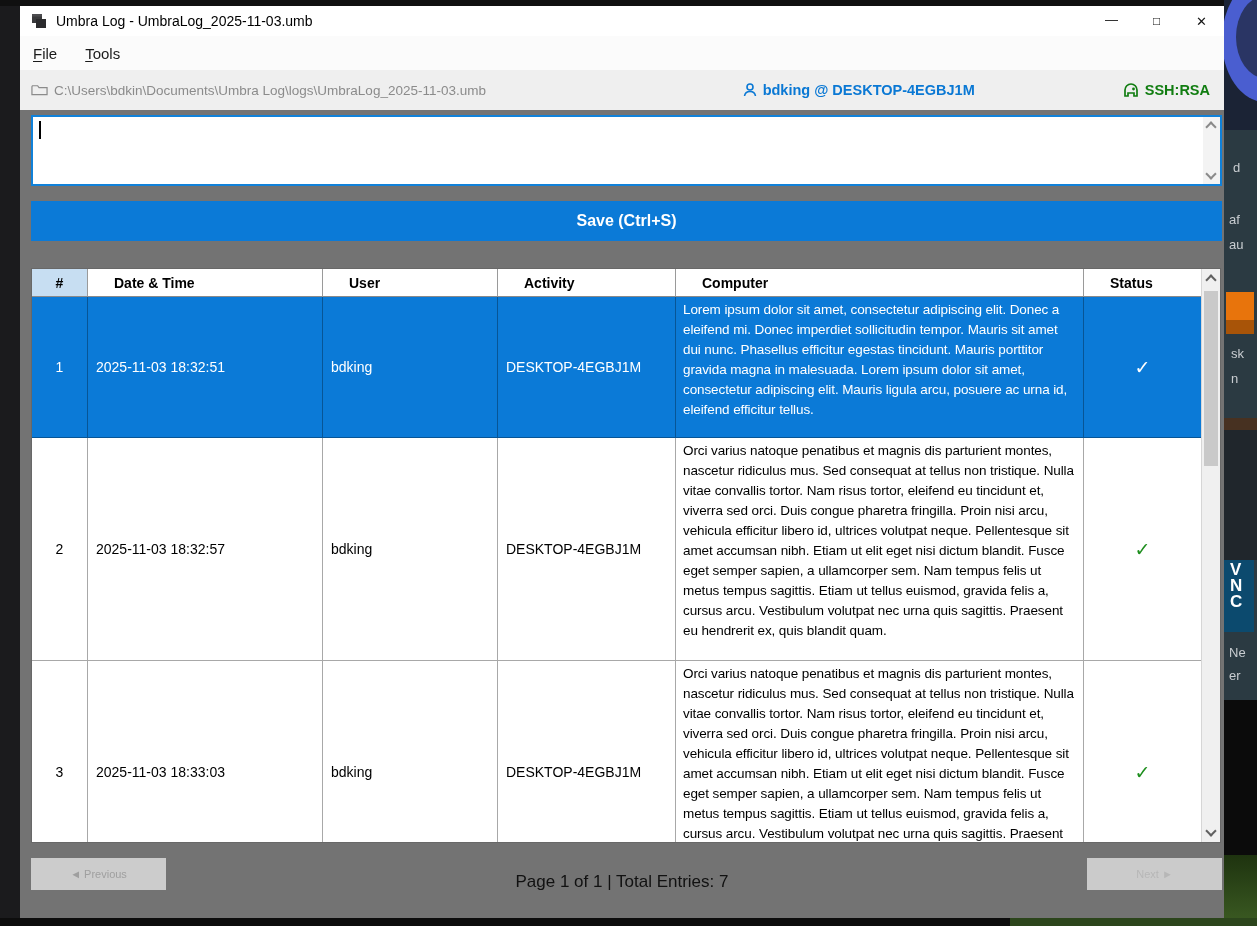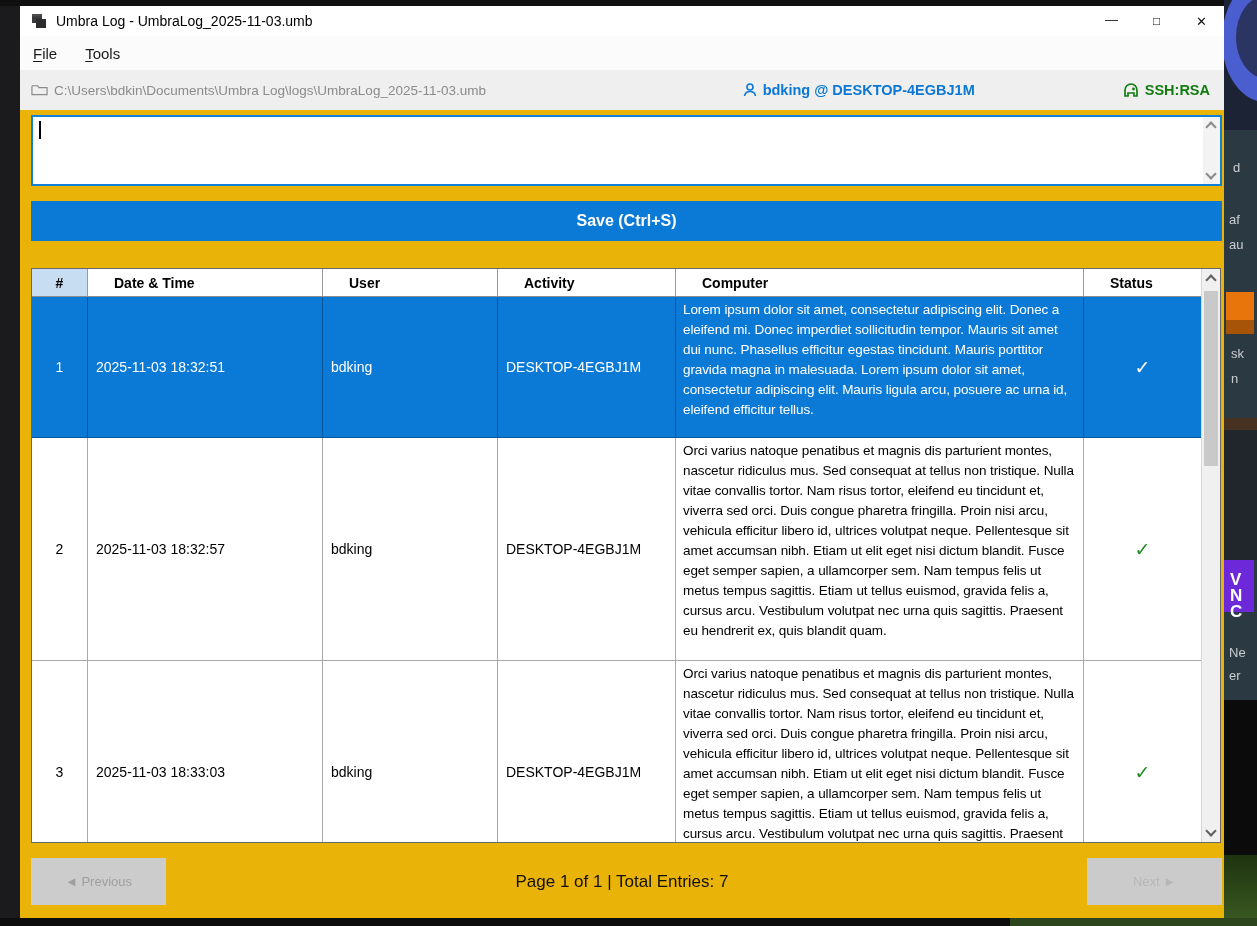--- a/index.html
+++ b/index.html
@@ -13,27 +13,27 @@
   .strip-bottom-green { position:absolute; left:1010px; top:918px; width:247px; height:8px; background:#2c451c; }
   .strip-right { position:absolute; left:1224px; top:0; width:33px; height:926px; background:#2b3a42; overflow:hidden; }
   .strip-right .seg-navy { position:absolute; left:0; top:0; width:33px; height:130px; background:#1b2335; }
   .strip-right .blue-circle { position:absolute; left:-2px; top:-22px; width:86px; height:124px; border-radius:50%; background:#4a5ed0; }
   .strip-right .blue-circle-inner { position:absolute; left:12px; top:-4px; width:58px; height:82px; border-radius:50%; background:#2a3564; }
   .strip-right .frag { position:absolute; color:#c9cdd1; font-size:13px; }
   .strip-right .folder-orange { position:absolute; left:2px; top:292px; width:28px; height:42px; background:#e8740c; }
   .strip-right .folder-orange-base { position:absolute; left:2px; top:320px; width:28px; height:14px; background:#a85408; }
   .strip-right .seg-dark { position:absolute; left:0; top:430px; width:33px; height:130px; background:#20262c; }
   .strip-right .brown-bit { position:absolute; left:0; top:418px; width:33px; height:13px; background:#473121; }
-  .strip-right .vnc-icon { position:absolute; left:0; top:560px; width:30px; height:52px; background:#6d28d9; color:#fff;
-      font-weight:bold; font-size:17px; line-height:0.95; padding:12px 0 0 6px; width:30px; word-break:break-all; letter-spacing:8px; }
+  .strip-right .vnc-icon { position:absolute; left:0; top:560px; width:30px; height:72px; background:#0c4a6e; color:#fff;
+      font-weight:bold; font-size:17px; line-height:0.95; padding:2px 0 0 6px; width:30px; word-break:break-all; letter-spacing:8px; }
   .strip-right .seg-black { position:absolute; left:0; top:700px; width:33px; height:158px; background:#0b0b0b; }
   .strip-right .seg-green { position:absolute; left:0; top:855px; width:33px; height:71px; background:linear-gradient(#1e330f,#3c5c23); }
 
   
-  .window { position:absolute; left:20px; top:6px; width:1204px; height:912px; background:#eab308; }
+  .window { position:absolute; left:20px; top:6px; width:1204px; height:912px; background:#737373; }
 
   .titlebar { height:30px; background:#ffffff; display:flex; align-items:center; }
   .app-icon { margin-left:11px; width:16px; height:16px; flex:none; }
   .title-text { margin-left:9px; font-size:14px; color:#000; white-space:nowrap; }
   .win-controls { margin-left:auto; display:flex; height:100%; }
   .win-btn { width:45px; height:100%; display:flex; align-items:center; justify-content:center; color:#111; }
   .win-btn.min span { font-size:13px; transform:translateY(-2px); }
   .win-btn.max span { font-size:12px; }
   .win-btn.close span { font-size:13px; }
 
@@ -83,21 +83,21 @@
   .tbody-row.selected .cell { border-right-color:rgba(0,0,0,0.30); border-bottom-color:rgba(0,0,0,0.30); }
   .tbody-row.selected .cell.status { color:#fff; }
 
   .vscroll { position:absolute; right:0; top:0; width:19px; bottom:0; background:#f0f0f0; border-left:1px solid #d6d6d6; }
   .vscroll .chev { left:5px; border-color:#606060; }
   .vscroll .chev.up { top:7px; }
   .vscroll .chev.down { bottom:7px; }
   .vthumb { position:absolute; left:2px; right:2px; top:22px; height:175px; background:#c9c9c9; }
 
   
-  .page-btn { position:absolute; top:852px; width:135px; height:47px; display:flex; align-items:center; justify-content:center; font-size:13px; }
+  .page-btn { position:absolute; top:852px; width:135px; height:32px; display:flex; align-items:center; justify-content:center; font-size:11px; }
   .btn-prev { left:11px; background:#cccccc; color:#9f9f9f; }
   .btn-next { left:1067px; background:#cbcbcb; color:#b7b7b7; }
   .page-status { position:absolute; left:0; top:866px; width:1204px; text-align:center; font-size:17px; color:#111; }
 </style>
 </head>
 <body>
 
 <div class="strip-left"></div>
 <div class="strip-top"></div>
 <div class="strip-right">

